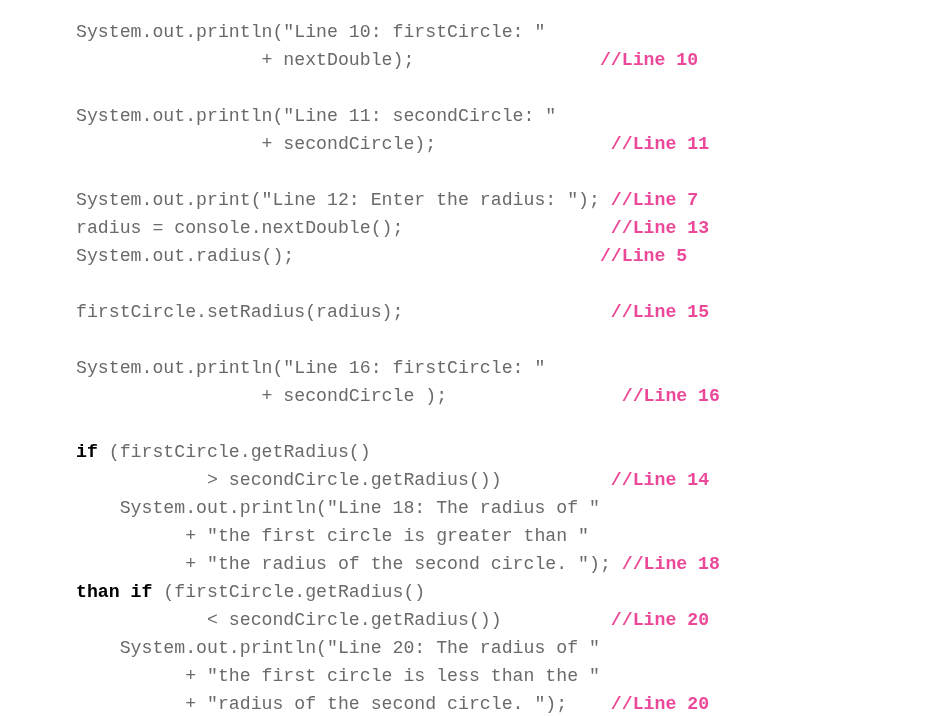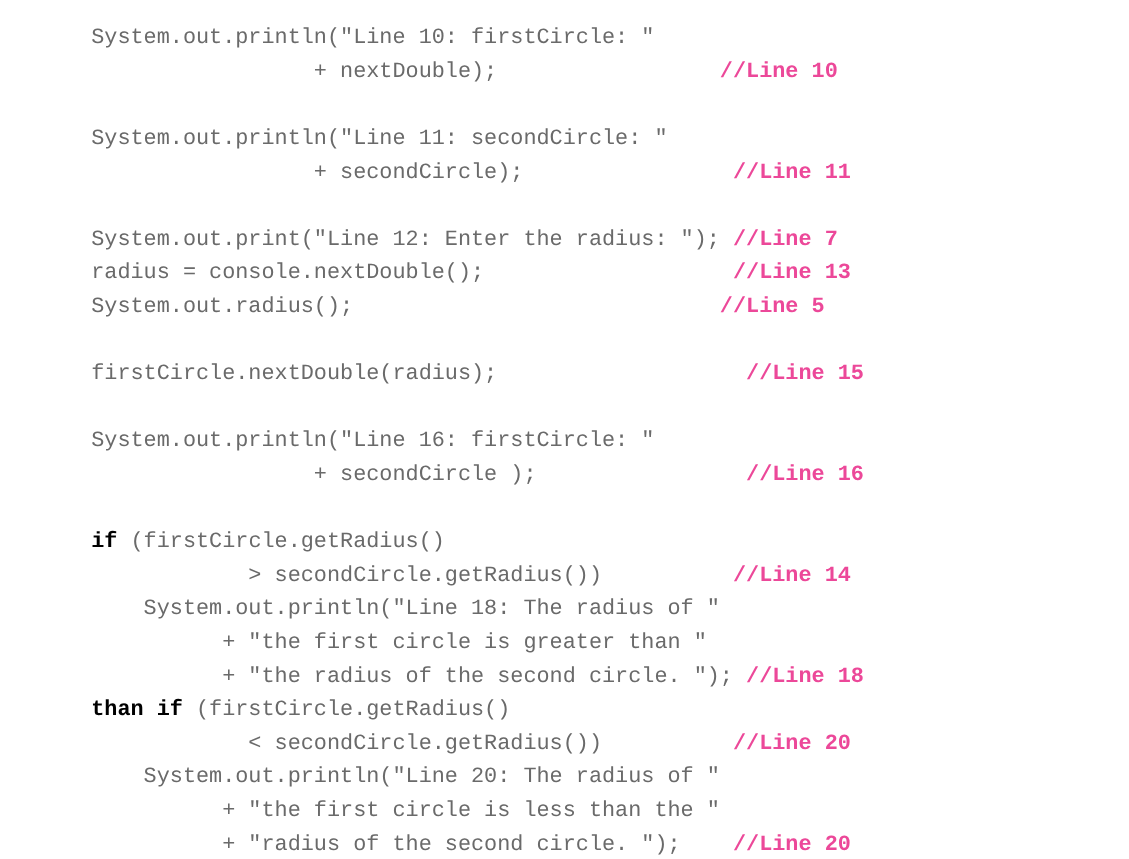--- a/index.html
+++ b/index.html
@@ -33,21 +33,21 @@
 <pre class="code"><span>System.out.println("Line 10: firstCircle: "</span>
 <span>                 + nextDouble);                 </span><span class="cm">//Line 10</span>
 <span></span>
 <span>System.out.println("Line 11: secondCircle: "</span>
 <span>                 + secondCircle);                </span><span class="cm">//Line 11</span>
 <span></span>
 <span>System.out.print("Line 12: Enter the radius: "); </span><span class="cm">//Line 7</span>
 <span>radius = console.nextDouble();                   </span><span class="cm">//Line 13</span>
 <span>System.out.radius();                            </span><span class="cm">//Line 5</span>
 <span></span>
-<span>firstCircle.nextDouble(radius);                   </span><span class="cm">//Line 15</span>
+<span>firstCircle.setRadius(radius);                   </span><span class="cm">//Line 15</span>
 <span></span>
 <span>System.out.println("Line 16: firstCircle: "</span>
 <span>                 + secondCircle );                </span><span class="cm">//Line 16</span>
 <span></span>
 <span class="kw">if</span><span> (firstCircle.getRadius()</span>
 <span>            &gt; secondCircle.getRadius())          </span><span class="cm">//Line 14</span>
 <span>    System.out.println("Line 18: The radius of "</span>
 <span>          + "the first circle is greater than "</span>
 <span>          + "the radius of the second circle. "); </span><span class="cm">//Line 18</span>
 <span class="kw">than if</span><span> (firstCircle.getRadius()</span>

